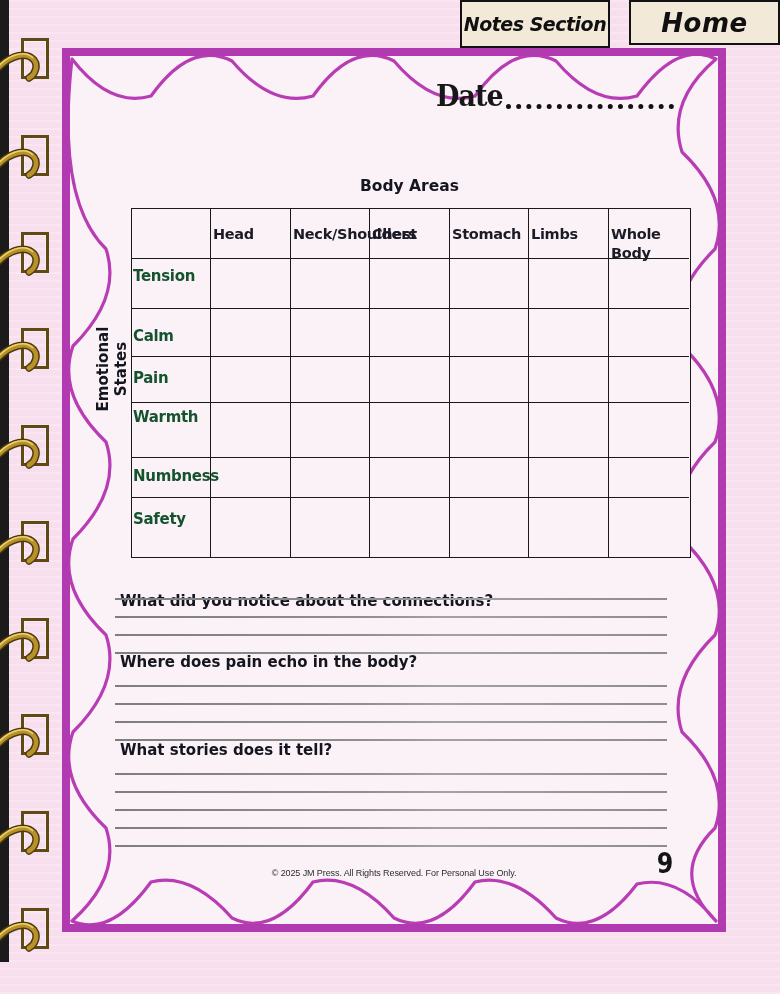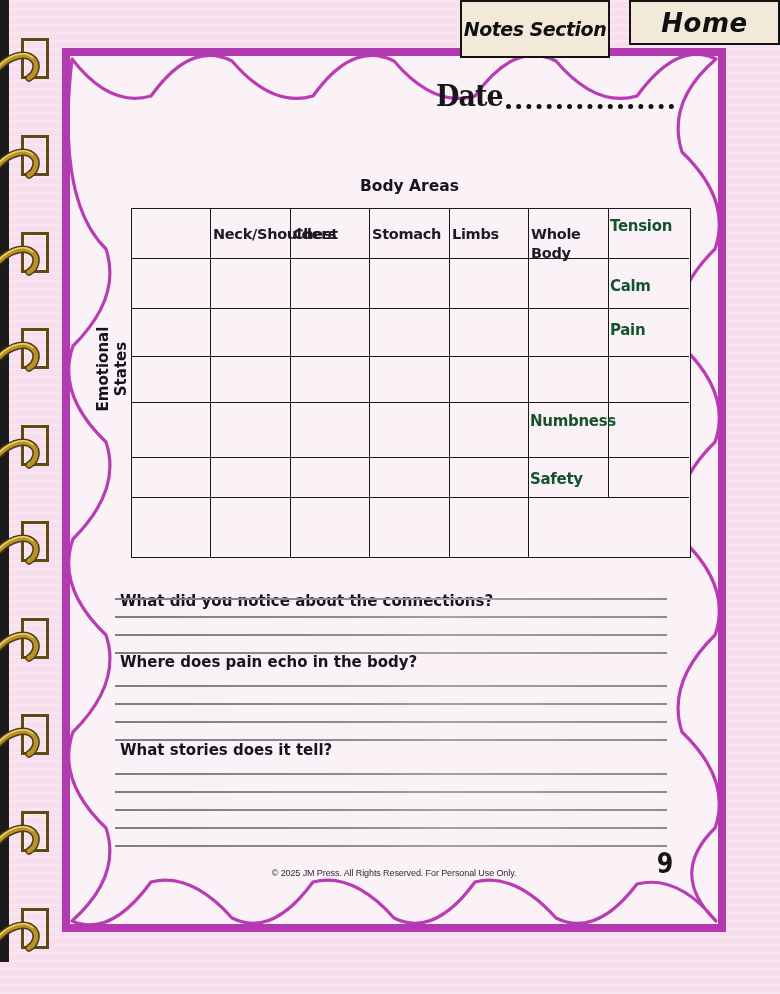--- a/index.html
+++ b/index.html
@@ -21,21 +21,21 @@
   .ring { position: absolute; left: 0; width: 62px; height: 56px; }
   .ring .hole {
     position: absolute; left: 21px; top: 6px; width: 28px; height: 41px;
     border: 3.5px solid #5d4a15; background: transparent;
     box-shadow: inset 0 0 0 1px rgba(255,255,255,0.35);
   }
   .ring svg { position: absolute; left: 0; top: 0; }
 
   
   .tab {
-    position: absolute; top: 0; height: 58px; background: #f3e9d8;
+    position: absolute; top: 0; height: 48px; background: #f3e9d8;
     border: 2.5px solid #121212; display: flex; align-items: center; justify-content: center;
     font-family: "DejaVu Sans", sans-serif; font-style: italic; font-weight: bold;
     color: #101010; cursor: pointer; z-index: 5;
   }
   .tab-notes { left: 460px; width: 150px; font-size: 19px; letter-spacing: -0.5px; }
   .tab-home  { left: 629px; width: 151px; height: 45px; font-size: 26px; letter-spacing: 0.5px; text-align: right; }
 
   
   .card {
     position: absolute; left: 62px; top: 48px; width: 664px; height: 884px;
@@ -223,20 +223,21 @@
         <span class="date-label">Date</span>
         <span class="date-line"></span>
       </div>
 
 
       <div class="axis-top">Body Areas</div>
       <div class="axis-left">Emotional States</div>
 
       <div class="grid">
         <div class="cell"></div>
+        <div class="cell head">Head</div>
         <div class="cell head">Neck/Shoulders</div>
         <div class="cell head">Chest</div>
         <div class="cell head">Stomach</div>
         <div class="cell head">Limbs</div>
         <div class="cell head">Whole Body</div>
 
         <div class="cell rowlabel pt1">Tension</div>
         <div class="cell"></div>
         <div class="cell"></div>
         <div class="cell"></div>
@@ -253,20 +254,21 @@
         <div class="cell"></div>
 
         <div class="cell rowlabel pt3">Pain</div>
         <div class="cell"></div>
         <div class="cell"></div>
         <div class="cell"></div>
         <div class="cell"></div>
         <div class="cell"></div>
         <div class="cell"></div>
 
+        <div class="cell rowlabel pt4">Warmth</div>
         <div class="cell"></div>
         <div class="cell"></div>
         <div class="cell"></div>
         <div class="cell"></div>
         <div class="cell"></div>
         <div class="cell"></div>
 
         <div class="cell rowlabel pt5">Numbness</div>
         <div class="cell"></div>
         <div class="cell"></div>

